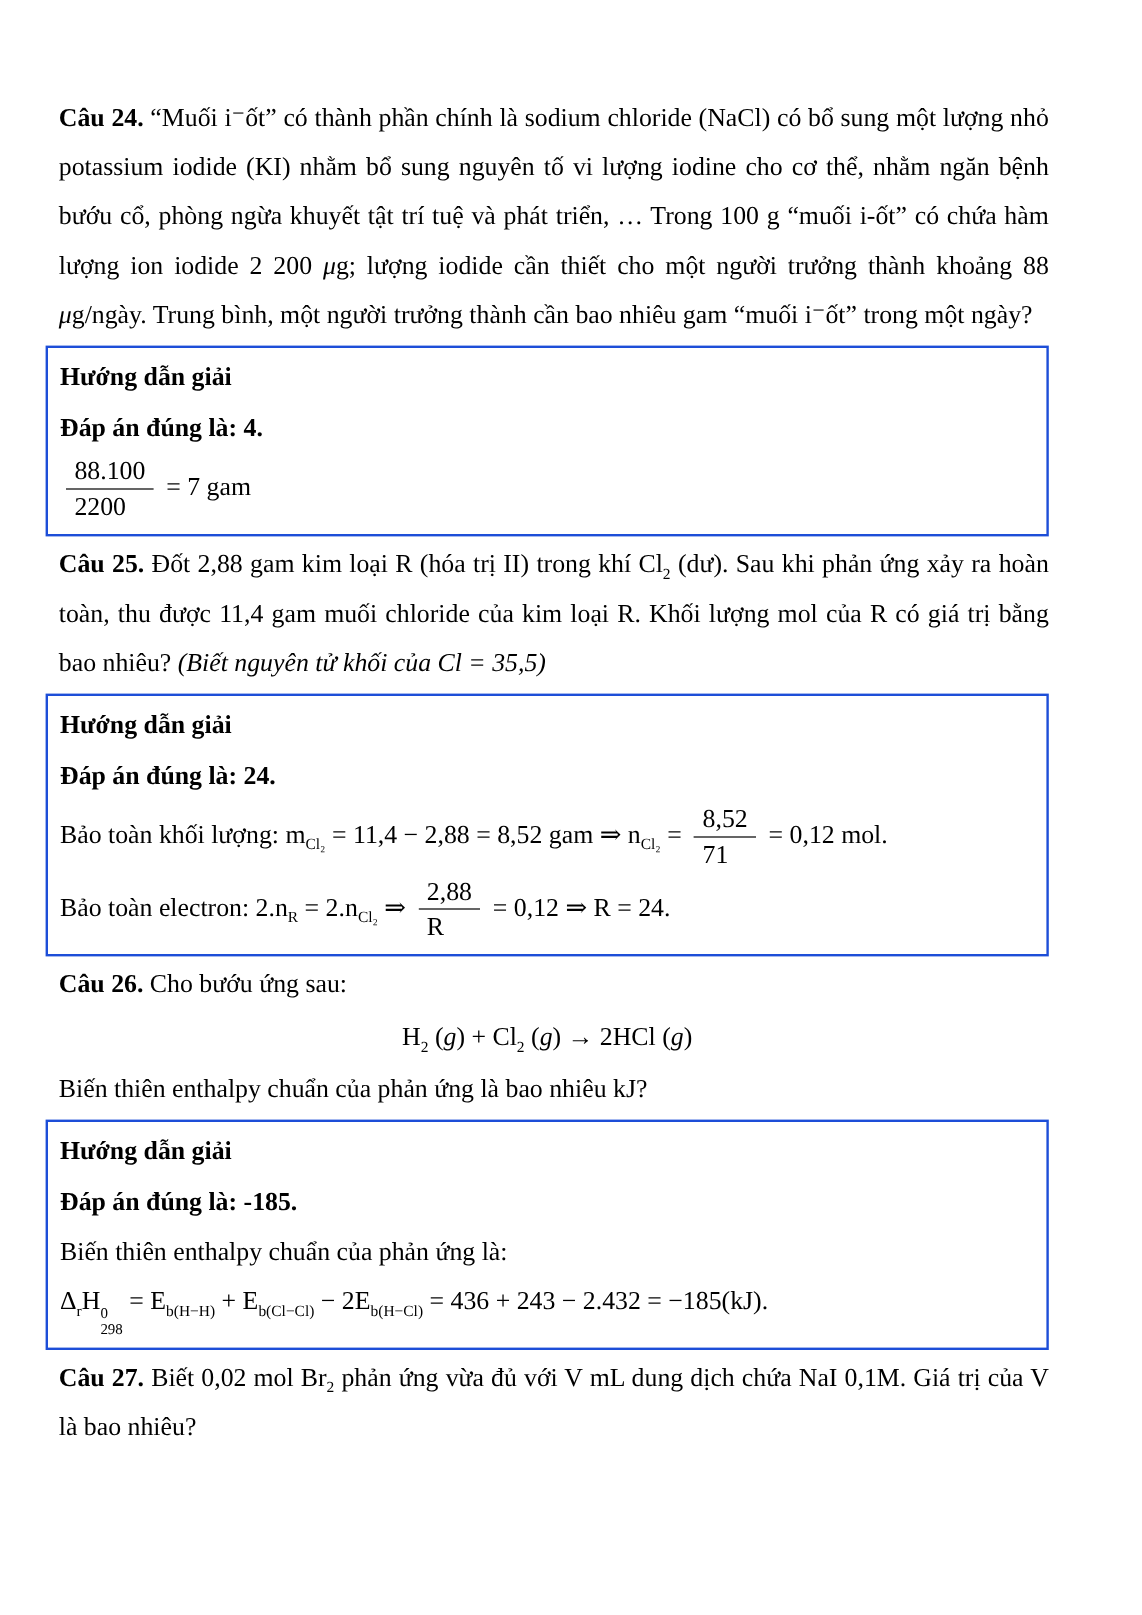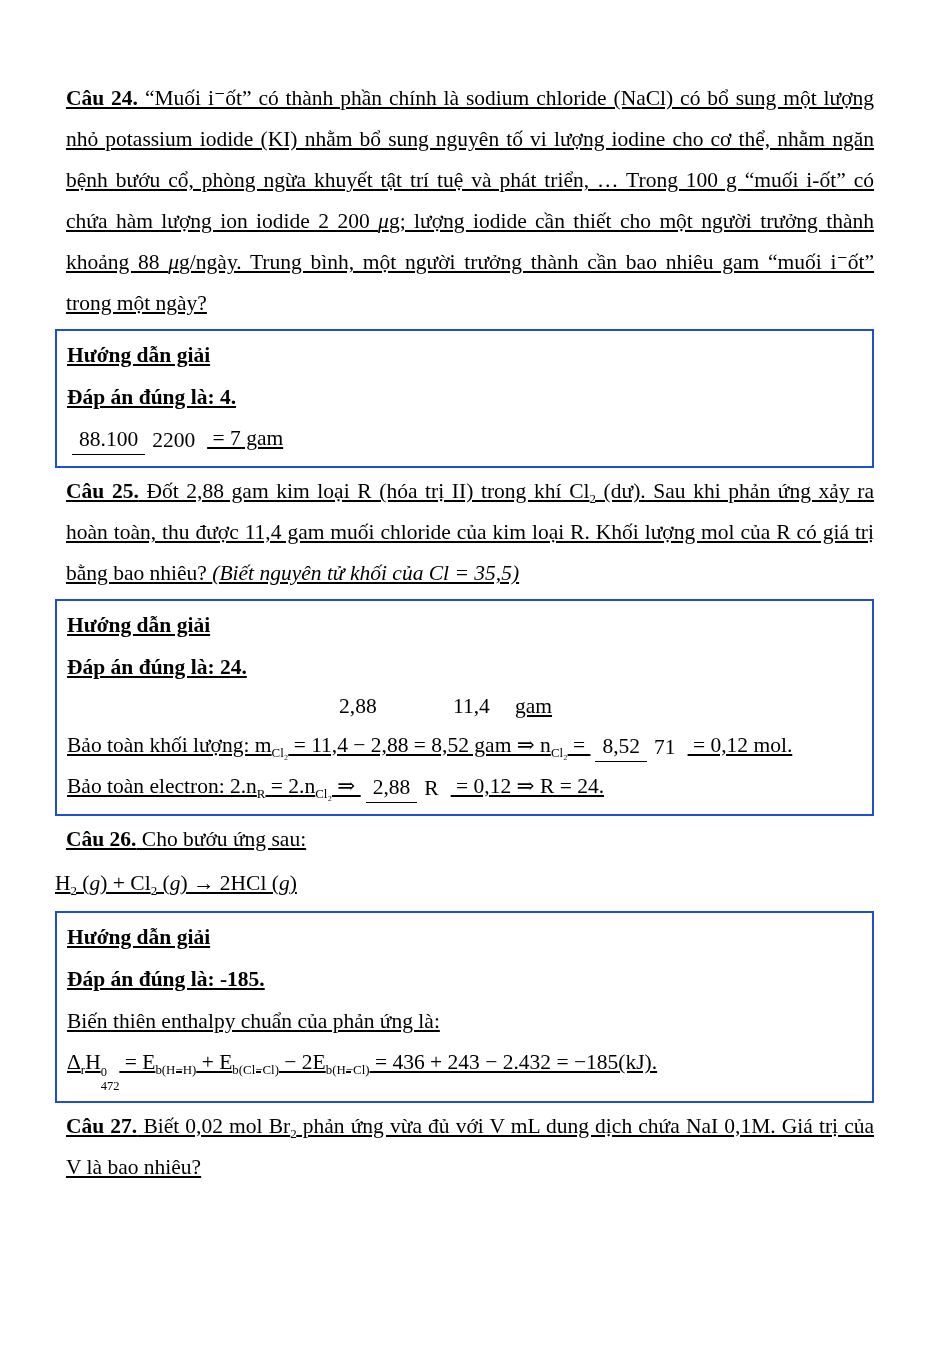--- a/index.html
+++ b/index.html
@@ -2,44 +2,44 @@
 <html><head>
 <meta charset="utf-8">
 <style>
   * { margin:0; padding:0; box-sizing:border-box; }
   html,body { background:#fff; }
   body {
     width:952px; height:1346px; overflow:hidden;
     font-family:"Liberation Serif","DejaVu Serif","DejaVu Sans",serif;
     font-size:21.5px; color:#000;
   }
-  .page { padding:78px 78px 0 55px;text-decoration:underline; }
+  .page { padding:78px 78px 0 38px; }
   .para { text-align:justify; line-height:41px; padding-left:11px; }
   .qlabel { font-weight:bold; }
   .mu { font-style:italic; }
   .box { border:2px solid #1d4ed8; padding:3px 10px 7px 10px; margin:5px 0 3px 0; }
   .boxline { line-height:42px; }
   .bold { font-weight:bold; }
   .formula-line { line-height:41px; }
   sub { font-size:0.6em; line-height:0; }
   .frac {
-    display:inline-flex; 
+    display:inline-flex; flex-direction:column; 
     vertical-align:middle; margin:2px 5px; line-height:1.25;
   }
   .frac .num { border-bottom:1.6px solid #000; padding:0 7px 1px 7px; }
   .frac .den { padding:1px 7px 0 7px; }
   .supsub {
     display:inline-flex; flex-direction:column; align-items:flex-start;
     font-size:0.58em; line-height:1.15; vertical-align:-0.55em;
   }
   .rxn { line-height:37px; padding-left:272px; }
   .longarrow { display:inline-block; transform:scaleX(2.6); margin:0 24px; }
   .amt1 { display:inline-block; width:114px; }
   .amt2 { display:inline-block; width:62px; }
-  .eqcenter { line-height:46px; padding-left:0; }
+  .eqcenter { text-align:center; line-height:46px; padding-left:0; }
 </style>
 </head>
 <body>
 
 <div class="page">
 
   <p class="para"><b class="qlabel">Câu 24.</b><span> “Muối i⁻ốt” có thành phần chính là sodium chloride (NaCl) có bổ sung một lượng nhỏ potassium iodide (KI) nhằm bổ sung nguyên tố vi lượng iodine cho cơ thể, nhằm ngăn bệnh bướu cổ, phòng ngừa khuyết tật trí tuệ và phát triển, … Trong 100 g “muối i-ốt” có chứa hàm lượng ion iodide 2 200 </span><i class="mu">μ</i><span>g; lượng iodide cần thiết cho một người trưởng thành khoảng 88 </span><i class="mu">μ</i><span>g/ngày. Trung bình, một người trưởng thành cần bao nhiêu gam “muối i⁻ốt” trong một ngày?</span></p>
 
   <div class="box">
     <p class="boxline bold">Hướng dẫn giải</p>
@@ -48,41 +48,41 @@
           <span class="num">88.100</span>
           <span class="den">2200</span>
         </span><span> = 7 gam</span></p>
   </div>
 
   <p class="para"><b class="qlabel">Câu 25.</b><span> Đốt 2,88 gam kim loại R (hóa trị II) trong khí Cl</span><sub>2</sub><span> (dư). Sau khi phản ứng xảy ra hoàn toàn, thu được 11,4 gam muối chloride của kim loại R. Khối lượng mol của R có giá trị bằng bao nhiêu? </span><i>(Biết nguyên tử khối của Cl = 35,5)</i></p>
 
   <div class="box">
     <p class="boxline bold">Hướng dẫn giải</p>
     <p class="boxline bold">Đáp án đúng là: 24.</p>
-    <p class="rxn"><span class="amt1">2,88</span><span class="amt2">11,4</span><span>gam</span></p>
     <p class="formula-line"><span>Bảo toàn khối lượng: m</span><sub>Cl₂</sub><span> = 11,4 − 2,88 = 8,52 gam ⇒ n</span><sub>Cl₂</sub><span> = </span><span class="frac">
           <span class="num">8,52</span>
           <span class="den">71</span>
         </span><span> = 0,12 mol.</span></p>
     <p class="formula-line"><span>Bảo toàn electron: 2.n</span><sub>R</sub><span> = 2.n</span><sub>Cl₂</sub><span> ⇒ </span><span class="frac">
           <span class="num">2,88</span>
           <span class="den">R</span>
         </span><span> = 0,12 ⇒ R = 24.</span></p>
   </div>
 
   <p class="para"><b class="qlabel">Câu 26.</b><span> Cho bướu ứng sau:</span></p>
 
   <p class="para eqcenter"><span>H</span><sub>2</sub><span> (</span><i>g</i><span>) + Cl</span><sub>2</sub><span> (</span><i>g</i><span>) → 2HCl (</span><i>g</i><span>)</span></p>
 
+  <p class="para">Biến thiên enthalpy chuẩn của phản ứng là bao nhiêu kJ?</p>
 
   <div class="box">
     <p class="boxline bold">Hướng dẫn giải</p>
     <p class="boxline bold">Đáp án đúng là: -185.</p>
     <p class="boxline">Biến thiên enthalpy chuẩn của phản ứng là:</p>
     <p class="formula-line"><span>Δ</span><sub>r</sub><span>H</span><span class="supsub">
           <span class="ss-top">0</span>
-          <span class="ss-bot">472</span>
+          <span class="ss-bot">298</span>
         </span><span> = E</span><sub>b(H−H)</sub><span> + E</span><sub>b(Cl−Cl)</sub><span> − 2E</span><sub>b(H−Cl)</sub><span> = 436 + 243 − 2.432 = −185(kJ).</span></p>
   </div>
 
   <p class="para"><b class="qlabel">Câu 27.</b><span> Biết 0,02 mol Br</span><sub>2</sub><span> phản ứng vừa đủ với V mL dung dịch chứa NaI 0,1M. Giá trị của V là bao nhiêu?</span></p>
 
 </div>
 
 </body></html>

